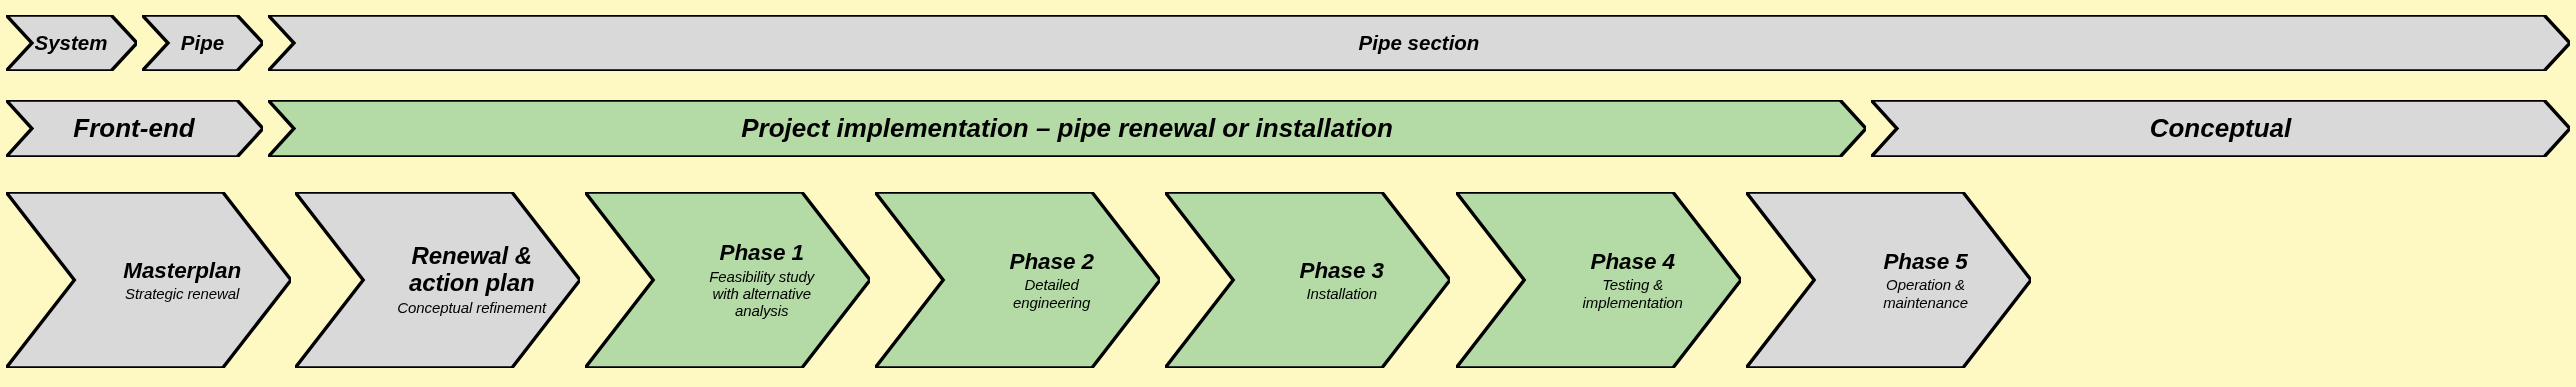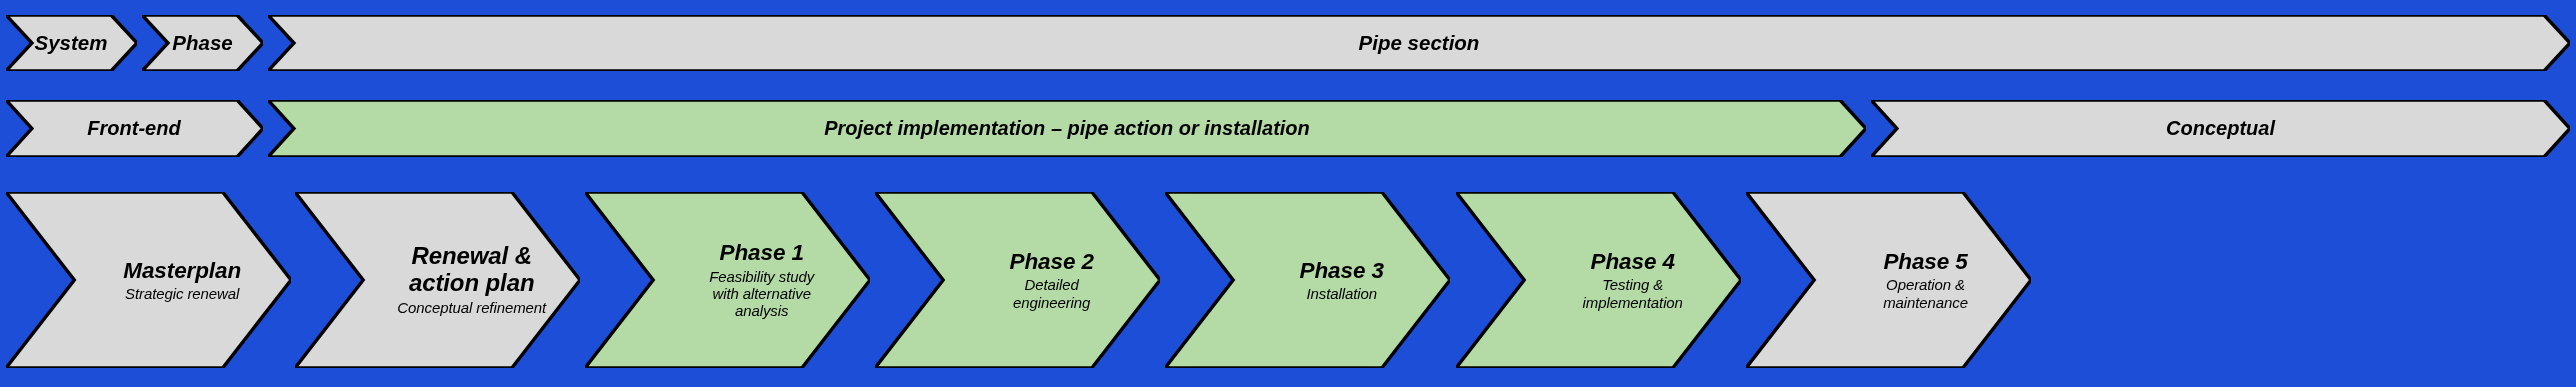--- a/index.html
+++ b/index.html
@@ -10,21 +10,21 @@
   body {
     font-family: "Liberation Sans", sans-serif;
     width: 2576px;
     height: 387px;
     overflow: hidden;
   }
   #stage {
     position: relative;
     width: 2576px;
     height: 387px;
-    background: #1d4ed8;
+    background: #fef9c3;
   }
   .row {
     position: absolute;
     left: 0;
     width: 2576px;
   }
   #row-system  { top: 15px;  height: 56px; }
   #row-phase   { top: 100px; height: 57px; }
   #row-detail  { top: 192px; height: 176px; }
 
@@ -49,21 +49,21 @@
     text-align: center;
     font-style: italic;
     font-weight: bold;
     color: #000000;
     line-height: 1.08;
     padding: 0 5.5px;
     white-space: nowrap;
   }
   
   #row-system .chev-label { font-size: 20.5px; }
-  #row-phase  .chev-label { font-size: 20px; font-style: italic; }
+  #row-phase  .chev-label { font-size: 26px; font-style: italic; }
 
   
   .detail-text {
     position: relative;
     z-index: 2;
     text-align: center;
     color: #000000;
     padding: 0 6.8px 0 6.8px;
     width: 74%;
     margin-left: 24%;
@@ -95,41 +95,41 @@
       <div class="chev" style="left: 5.5px; width: 131px;">
         <svg viewBox="0 0 192 82" preserveAspectRatio="none" aria-hidden="true">
      <path d="M 0 0 L 154 0 L 192 41 L 154 82 L 0 82 L 38 41 Z" fill="#d9d9d9" stroke="#000000" stroke-width="5" stroke-linejoin="miter"></path>
    </svg>
         <div class="chev-label">System</div>
       </div>
       <div class="chev" style="left: 142px; width: 121px;">
         <svg viewBox="0 0 177 82" preserveAspectRatio="none" aria-hidden="true">
      <path d="M 0 0 L 139 0 L 177 41 L 139 82 L 0 82 L 38 41 Z" fill="#d9d9d9" stroke="#000000" stroke-width="5" stroke-linejoin="miter"></path>
    </svg>
-        <div class="chev-label">Phase</div>
+        <div class="chev-label">Pipe</div>
       </div>
       <div class="chev" style="left: 268px; width: 2302px;">
         <svg viewBox="0 0 3372 82" preserveAspectRatio="none" aria-hidden="true">
      <path d="M 0 0 L 3334 0 L 3372 41 L 3334 82 L 0 82 L 38 41 Z" fill="#d9d9d9" stroke="#000000" stroke-width="5" stroke-linejoin="miter"></path>
    </svg>
         <div class="chev-label">Pipe section</div>
       </div>
     </div>
   <div class="row" id="row-phase">
       <div class="chev" style="left: 5.5px; width: 257px;">
         <svg viewBox="0 0 377 84" preserveAspectRatio="none" aria-hidden="true">
      <path d="M 0 0 L 339 0 L 377 42 L 339 84 L 0 84 L 38 42 Z" fill="#d9d9d9" stroke="#000000" stroke-width="5" stroke-linejoin="miter"></path>
    </svg>
         <div class="chev-label">Front-end</div>
       </div>
       <div class="chev" style="left: 268px; width: 1598px;">
         <svg viewBox="0 0 2340 84" preserveAspectRatio="none" aria-hidden="true">
      <path d="M 0 0 L 2302 0 L 2340 42 L 2302 84 L 0 84 L 38 42 Z" fill="#b4dba6" stroke="#000000" stroke-width="5" stroke-linejoin="miter"></path>
    </svg>
-        <div class="chev-label">Project implementation – pipe action or installation</div>
+        <div class="chev-label">Project implementation – pipe renewal or installation</div>
       </div>
       <div class="chev" style="left: 1871px; width: 699px;">
         <svg viewBox="0 0 1024 84" preserveAspectRatio="none" aria-hidden="true">
      <path d="M 0 0 L 986 0 L 1024 42 L 986 84 L 0 84 L 38 42 Z" fill="#d9d9d9" stroke="#000000" stroke-width="5" stroke-linejoin="miter"></path>
    </svg>
         <div class="chev-label">Conceptual</div>
       </div>
     </div>
   <div class="row" id="row-detail">
       <div class="chev" style="left: 5.5px; width: 285px;">

